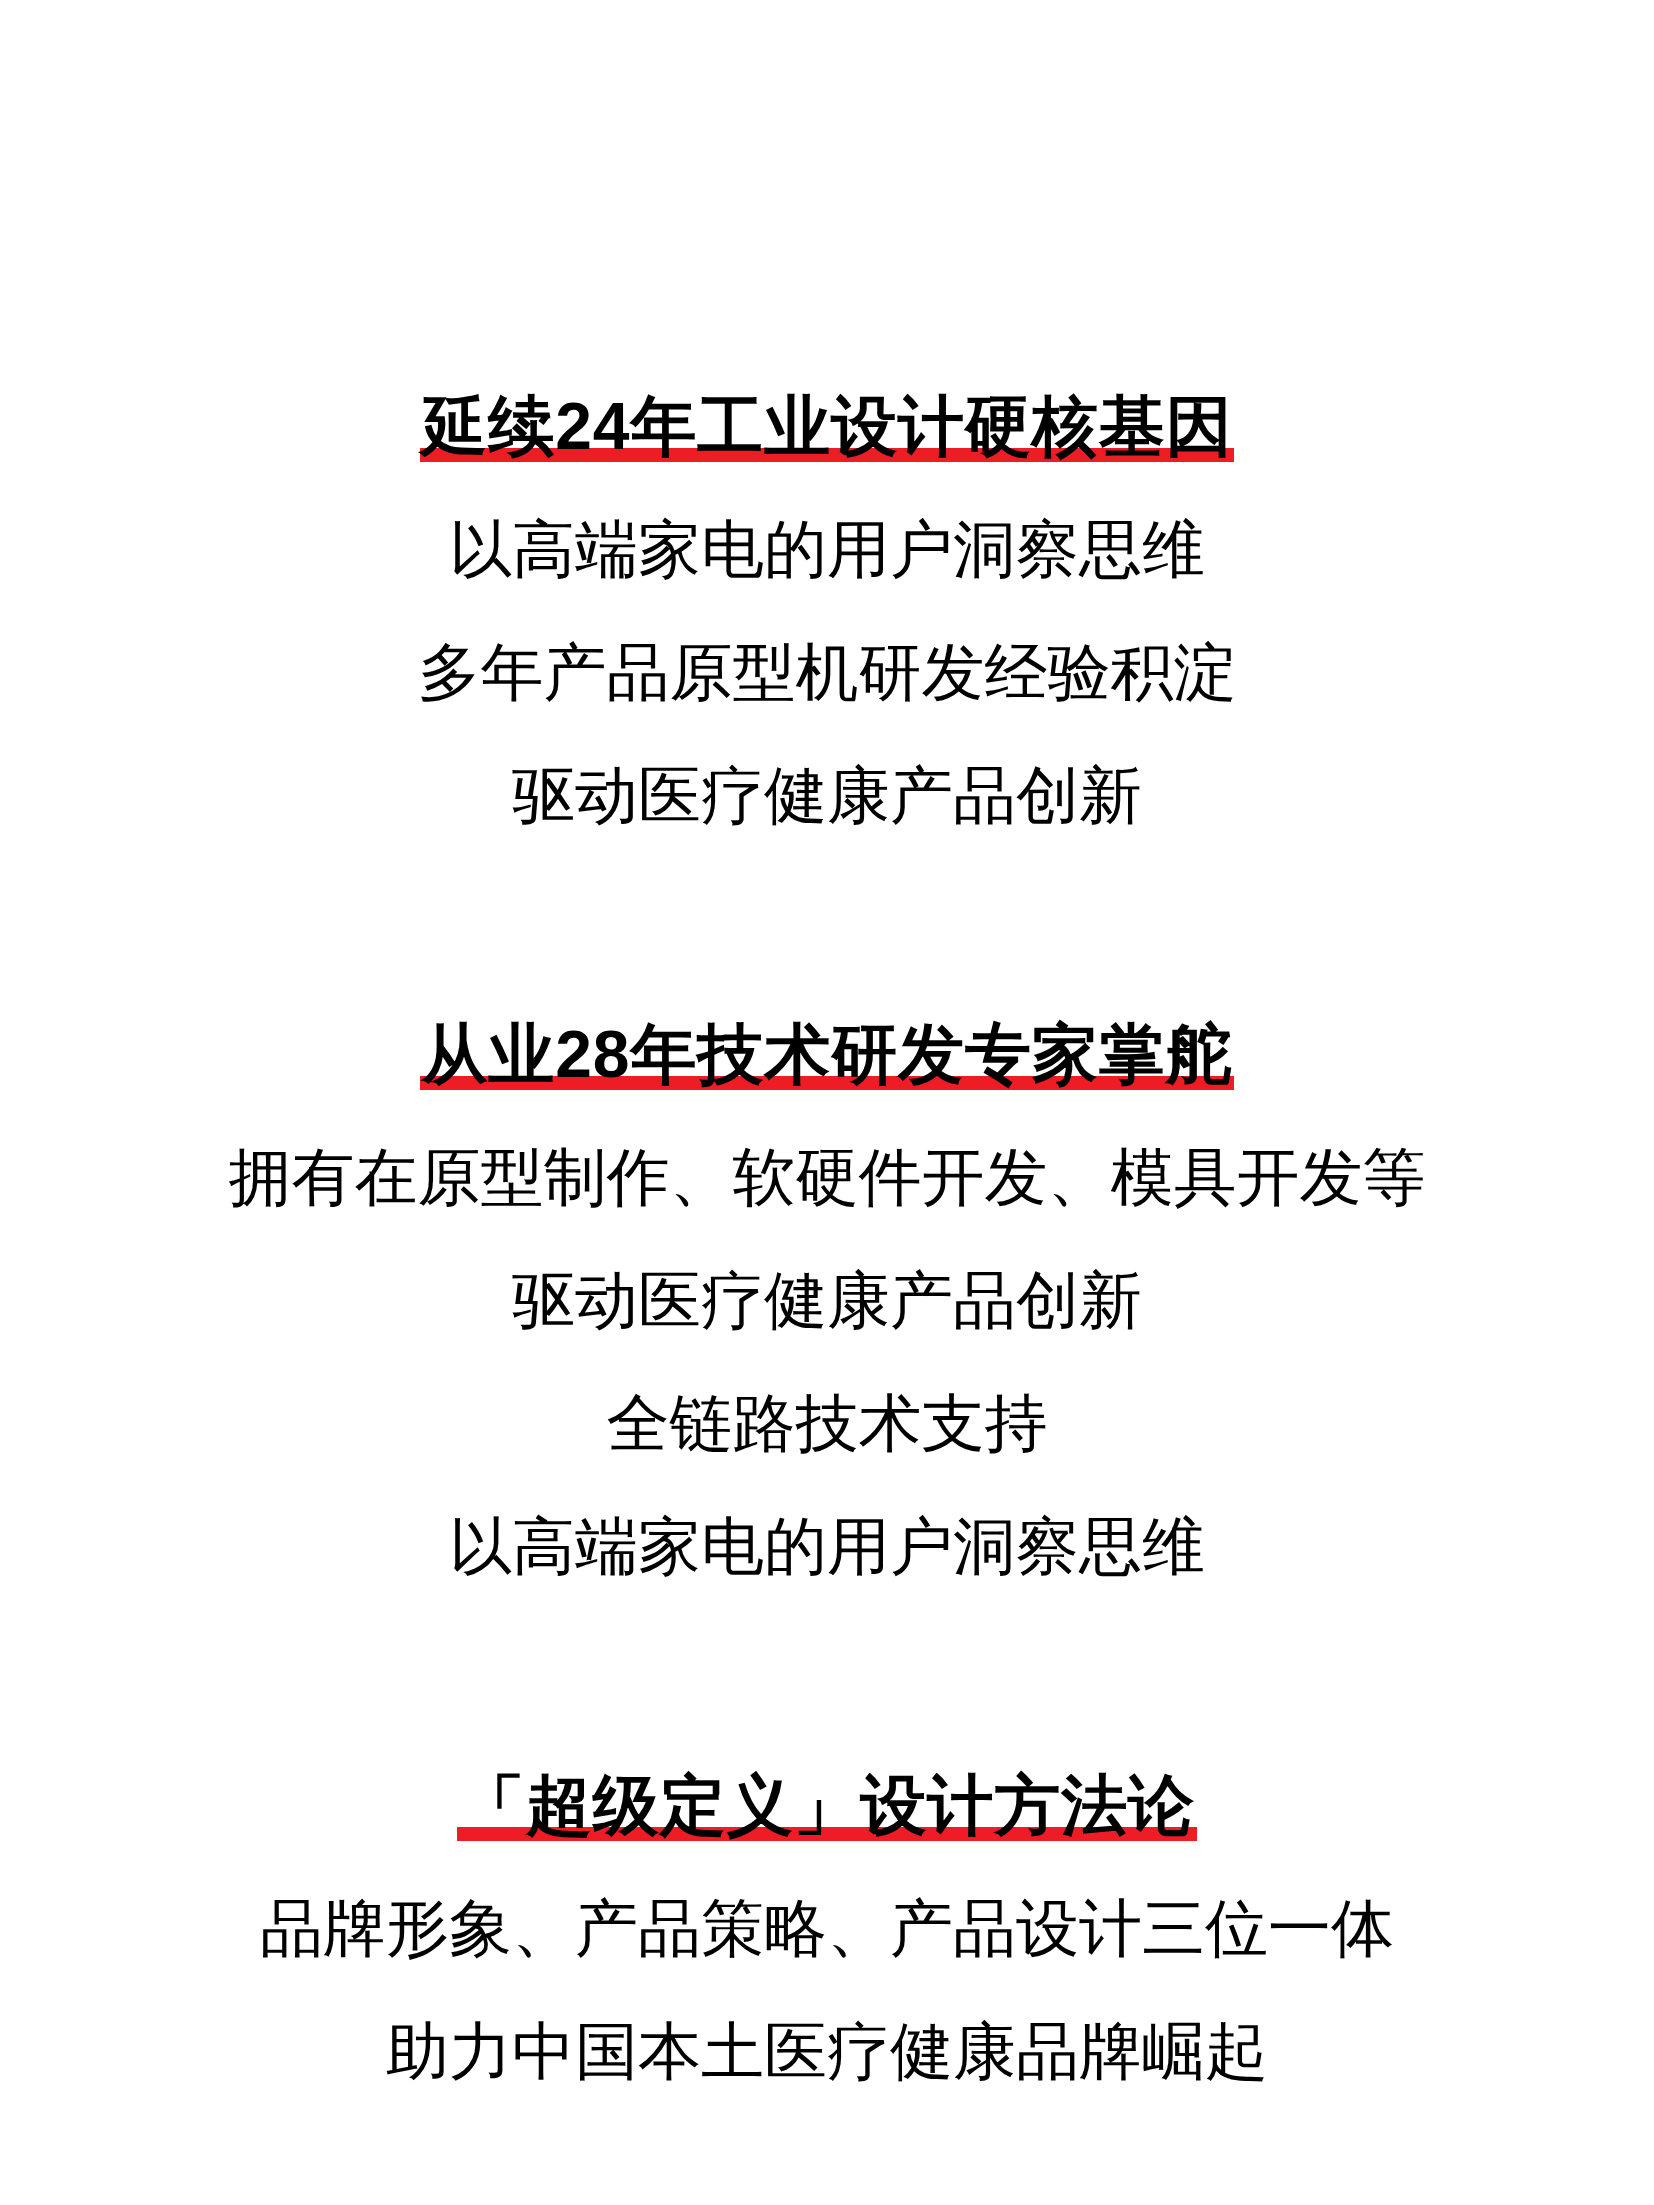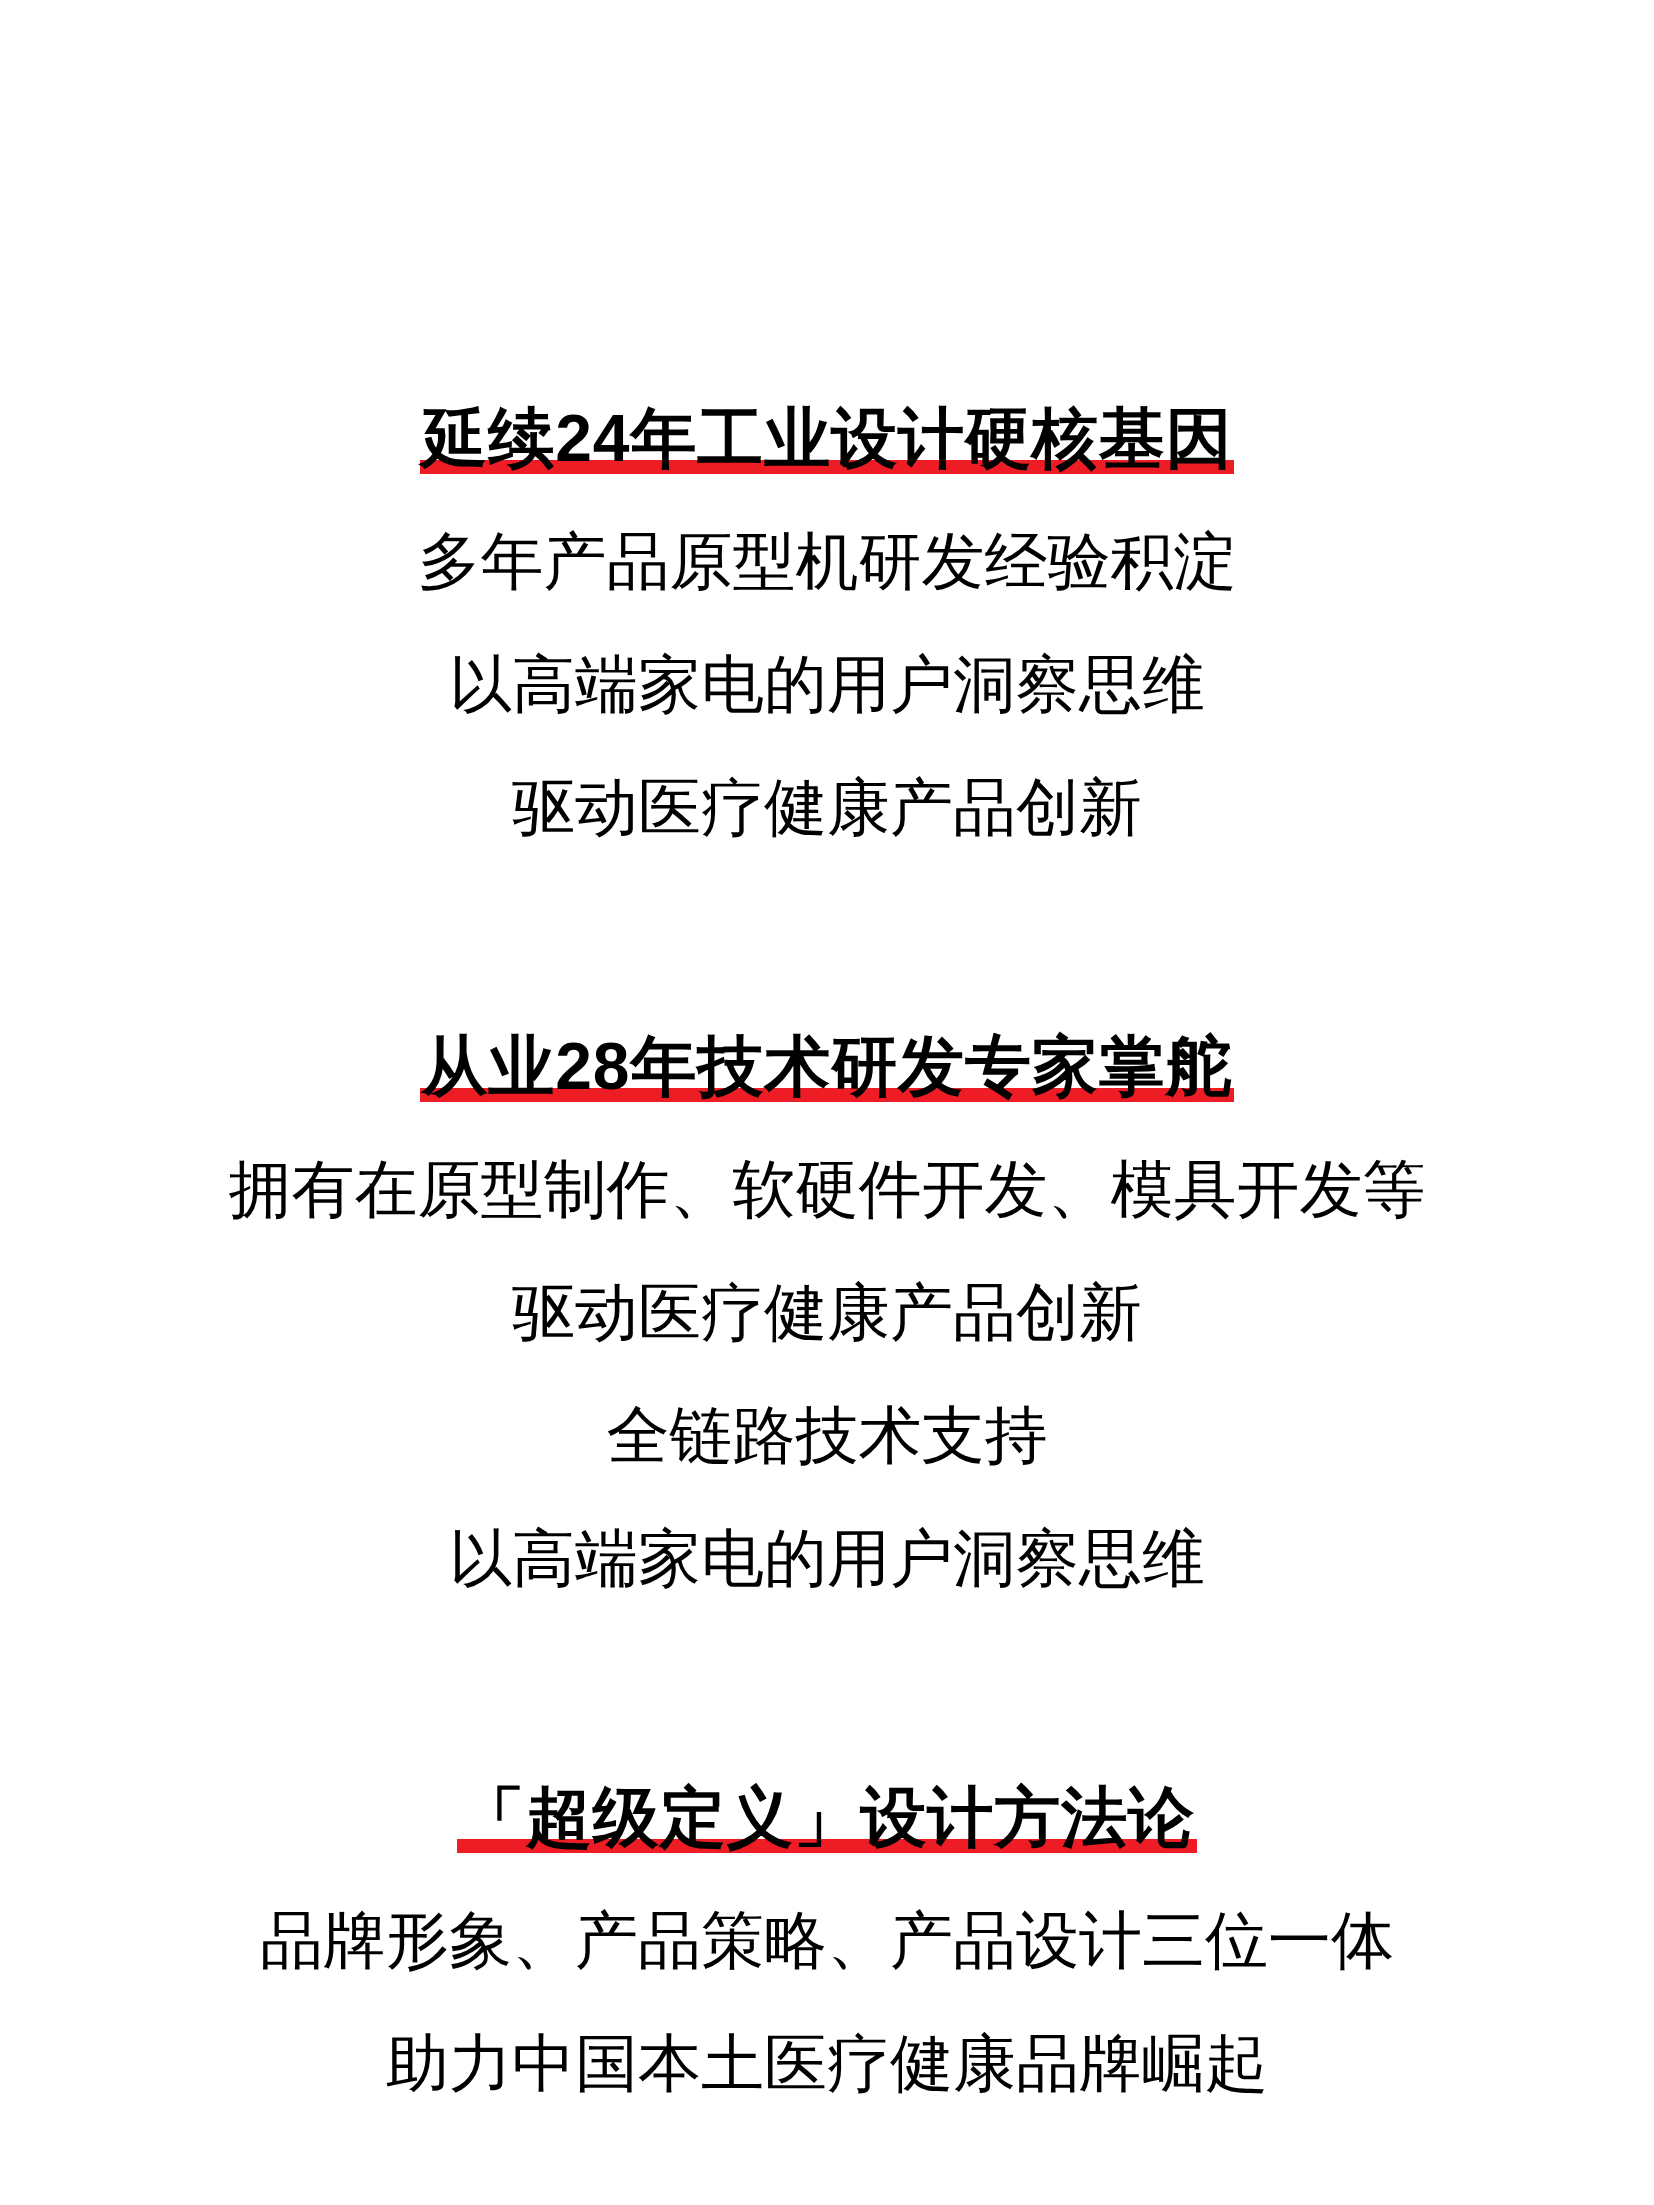--- a/index.html
+++ b/index.html
@@ -10,21 +10,21 @@
     width: 1654px;
     height: 2571px;
     margin: 0 auto;
     background: var(--paper);
     color: var(--ink);
     font-family: "Liberation Sans", "DejaVu Sans", sans-serif;
     text-align: center;
     padding-top: 361px;
     overflow: hidden;
   }
-  section.block { margin: 16px; }
+  section.block { margin: 4px; }
   section.block + section.block { margin-top: 136px; }
   h2.heading {
     margin: 0;
     font-size: 66px;
     font-weight: 800;
     line-height: 123px;
     letter-spacing: 0.9px;
     white-space: nowrap;
   }
   .hl {
@@ -51,22 +51,22 @@
     white-space: nowrap;
   }
 </style>
 </head>
 <body>
 
 <div class="page">
 
   <section class="block">
     <h2 class="heading"><span class="hl"><span>延续24年工业设计硬核基因</span></span></h2>
+    <p class="line">以高端家电的用户洞察思维</p>
     <p class="line">多年产品原型机研发经验积淀</p>
-    <p class="line">以高端家电的用户洞察思维</p>
     <p class="line">驱动医疗健康产品创新</p>
   </section>
 
   <section class="block">
     <h2 class="heading"><span class="hl"><span>从业28年技术研发专家掌舵</span></span></h2>
     <p class="line">拥有在原型制作、软硬件开发、模具开发等</p>
     <p class="line">驱动医疗健康产品创新</p>
     <p class="line">全链路技术支持</p>
     <p class="line">以高端家电的用户洞察思维</p>
   </section>

